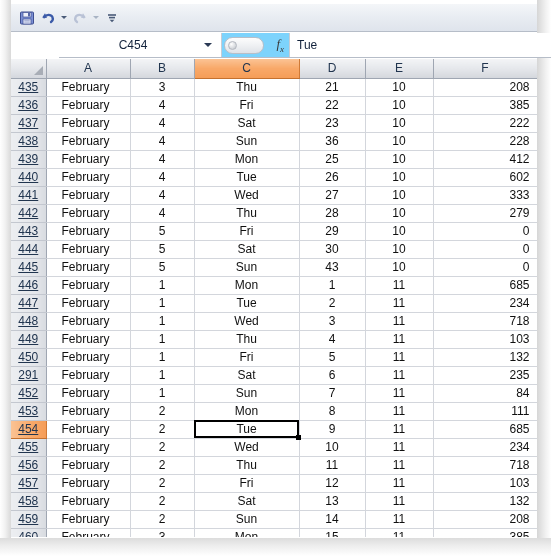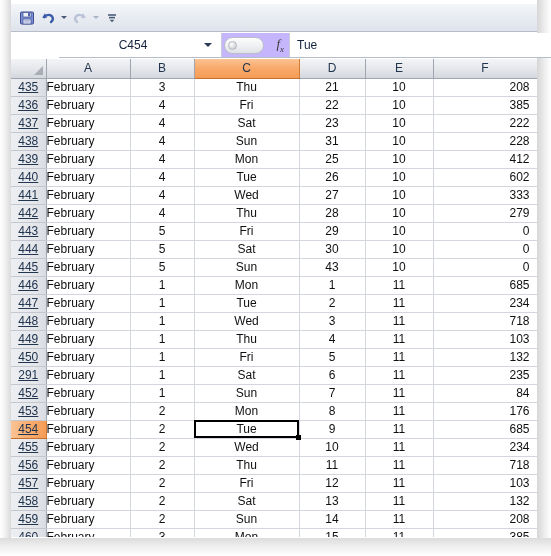--- a/index.html
+++ b/index.html
@@ -114,21 +114,21 @@
     border-right: 4px solid transparent;
     border-top: 4px solid #2b3a55;
   }
   #fx-zone {
     width: 68px;
     display: flex;
     align-items: center;
     justify-content: space-between;
     border-right: 1px solid #c8ccd4;
     box-sizing: border-box;
-    background: #c4b5fd;
+    background: #7dd3fc;
     padding: 0 4px 0 2px;
   }
   #insert-fn-pill {
     width: 40px; height: 17px;
     border: 1px solid #b9bec7;
     border-radius: 9px;
     background: linear-gradient(to bottom, #fdfdfd 0%, #eceef1 60%, #dfe2e7 100%);
     display: flex;
     align-items: center;
     padding-left: 3px;
@@ -233,21 +233,21 @@
   
   td.cell {
     height: 18px;
     font-size: 12px;
     color: #101010;
     border-right: 1px solid #d3d6dc;
     border-bottom: 1px solid #d3d6dc;
     white-space: nowrap;
     overflow: hidden;
   }
-  td.cell.a { text-align: left;  padding-left: 0; }
+  td.cell.a { text-align: left;  padding-left: 15px; }
   td.cell.c { text-align: center; }
   td.cell.r { text-align: right; padding-right: 7px; }
 
   
   #active-cell {
     position: absolute;
     border: 2px solid #000000;
     box-sizing: border-box;
     pointer-events: none;
     background: transparent;
@@ -377,21 +377,21 @@
             <td class="cell c">Sat</td>
             <td class="cell c">23</td>
             <td class="cell c">10</td>
             <td class="cell r">222</td>
           </tr>
           <tr>
             <td class="row-head">438</td>
             <td class="cell a">February</td>
             <td class="cell c">4</td>
             <td class="cell c">Sun</td>
-            <td class="cell c">31</td>
+            <td class="cell c">36</td>
             <td class="cell c">10</td>
             <td class="cell r">228</td>
           </tr>
           <tr>
             <td class="row-head">439</td>
             <td class="cell a">February</td>
             <td class="cell c">4</td>
             <td class="cell c">Mon</td>
             <td class="cell c">25</td>
             <td class="cell c">10</td>
@@ -514,21 +514,21 @@
             <td class="cell c">11</td>
             <td class="cell r">84</td>
           </tr>
           <tr>
             <td class="row-head">453</td>
             <td class="cell a">February</td>
             <td class="cell c">2</td>
             <td class="cell c">Mon</td>
             <td class="cell c">8</td>
             <td class="cell c">11</td>
-            <td class="cell r">176</td>
+            <td class="cell r">111</td>
           </tr>
           <tr>
             <td class="row-head row-selected">454</td>
             <td class="cell a">February</td>
             <td class="cell c">2</td>
             <td class="cell c">Tue</td>
             <td class="cell c">9</td>
             <td class="cell c">11</td>
             <td class="cell r">685</td>
           </tr>

